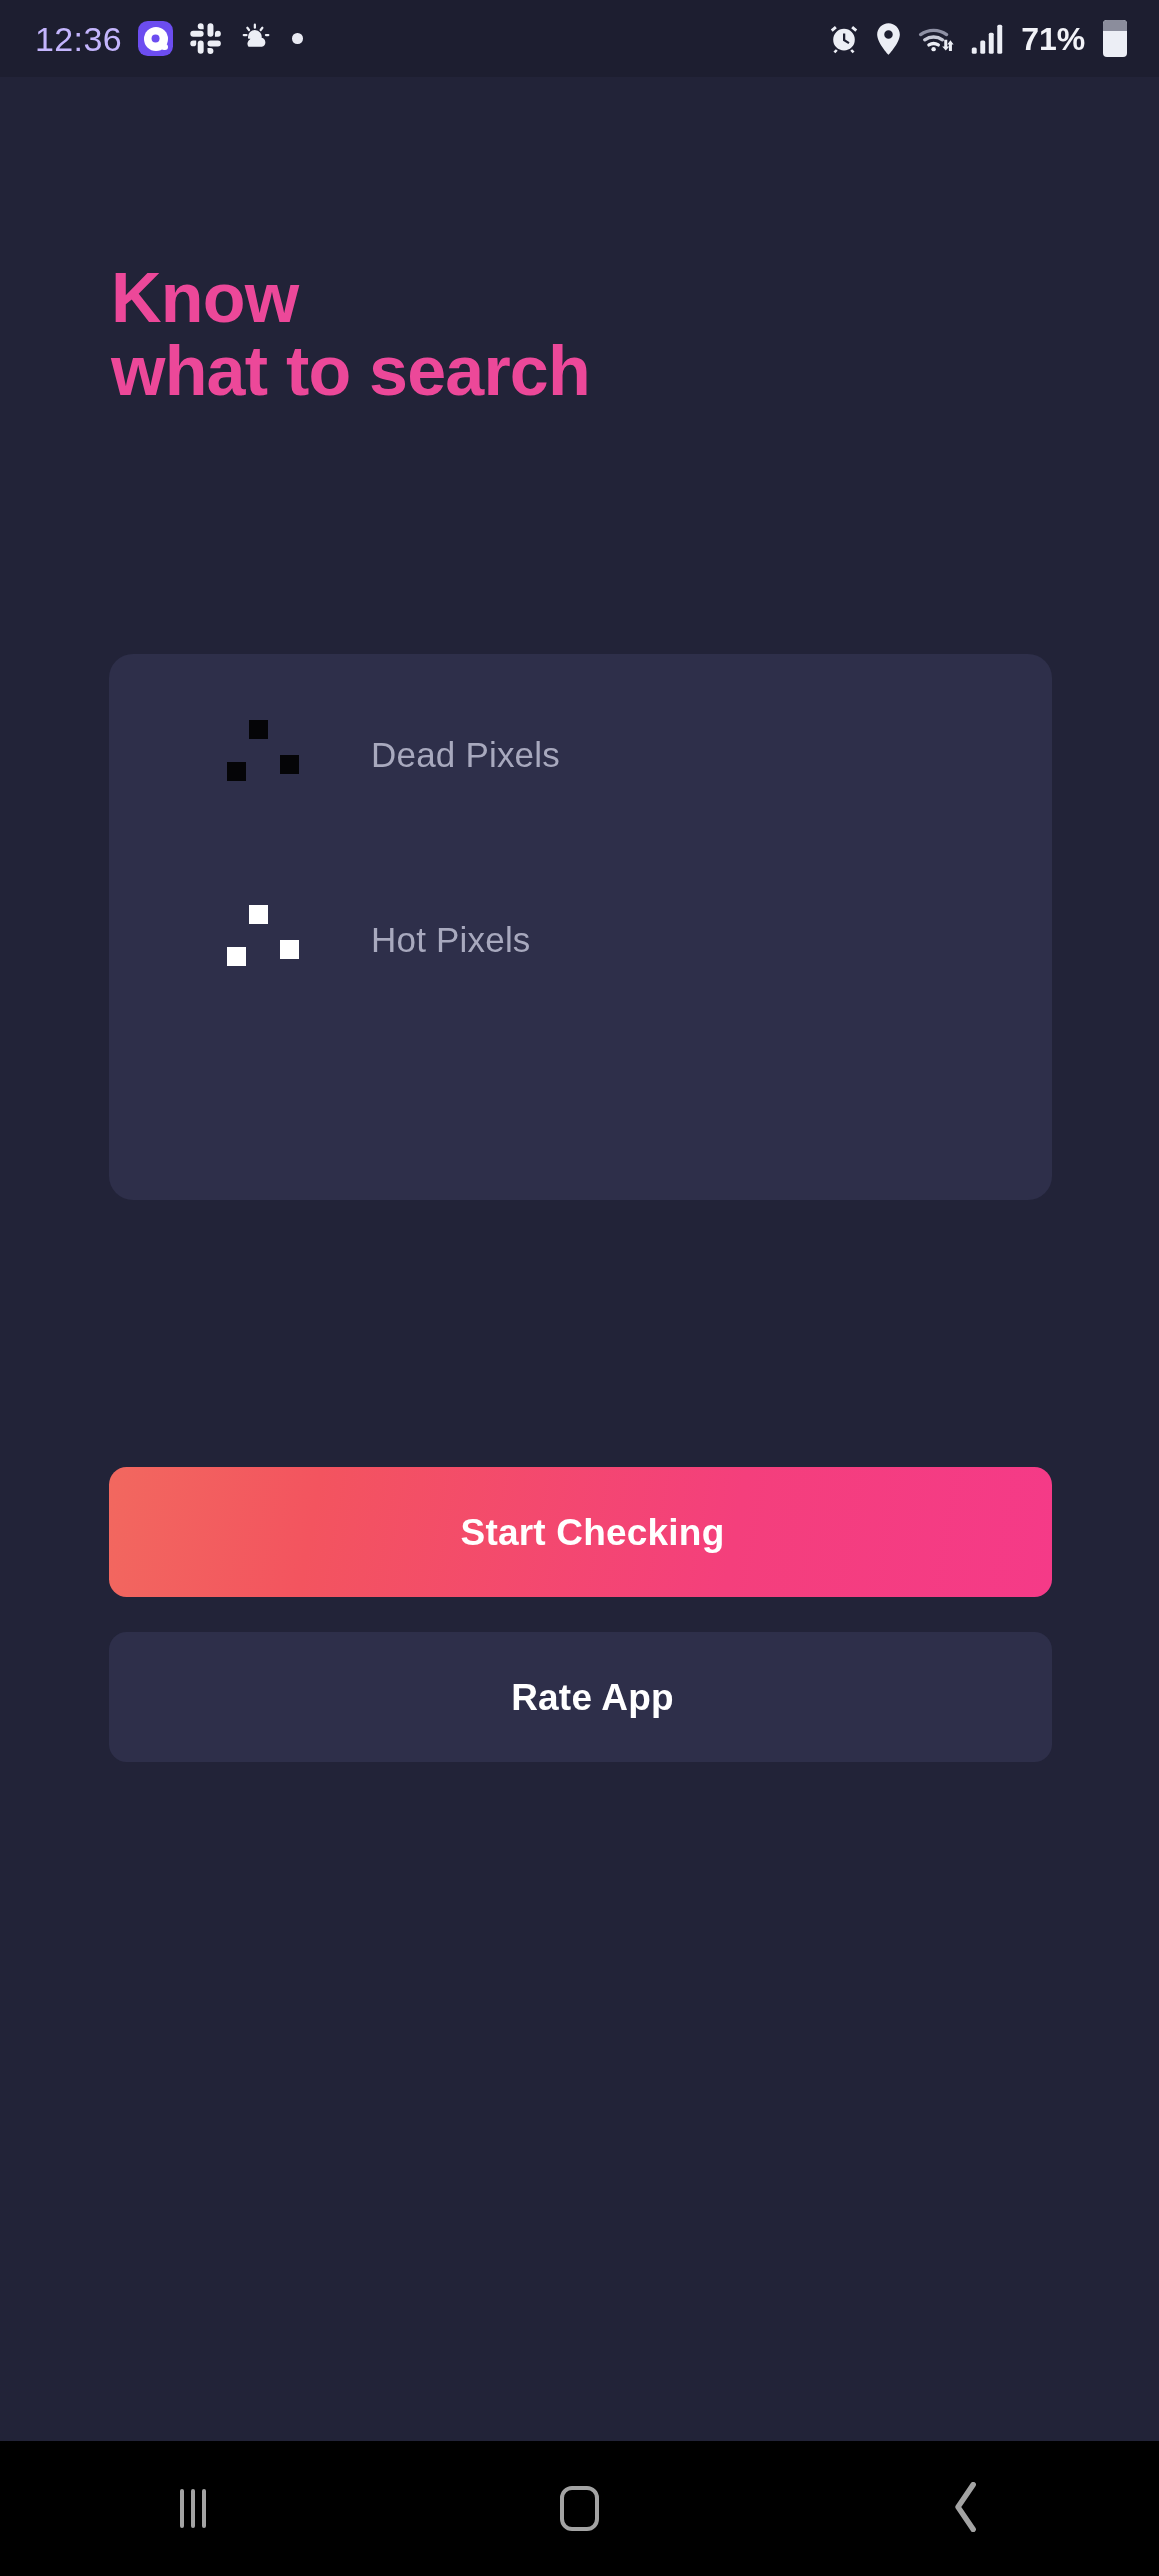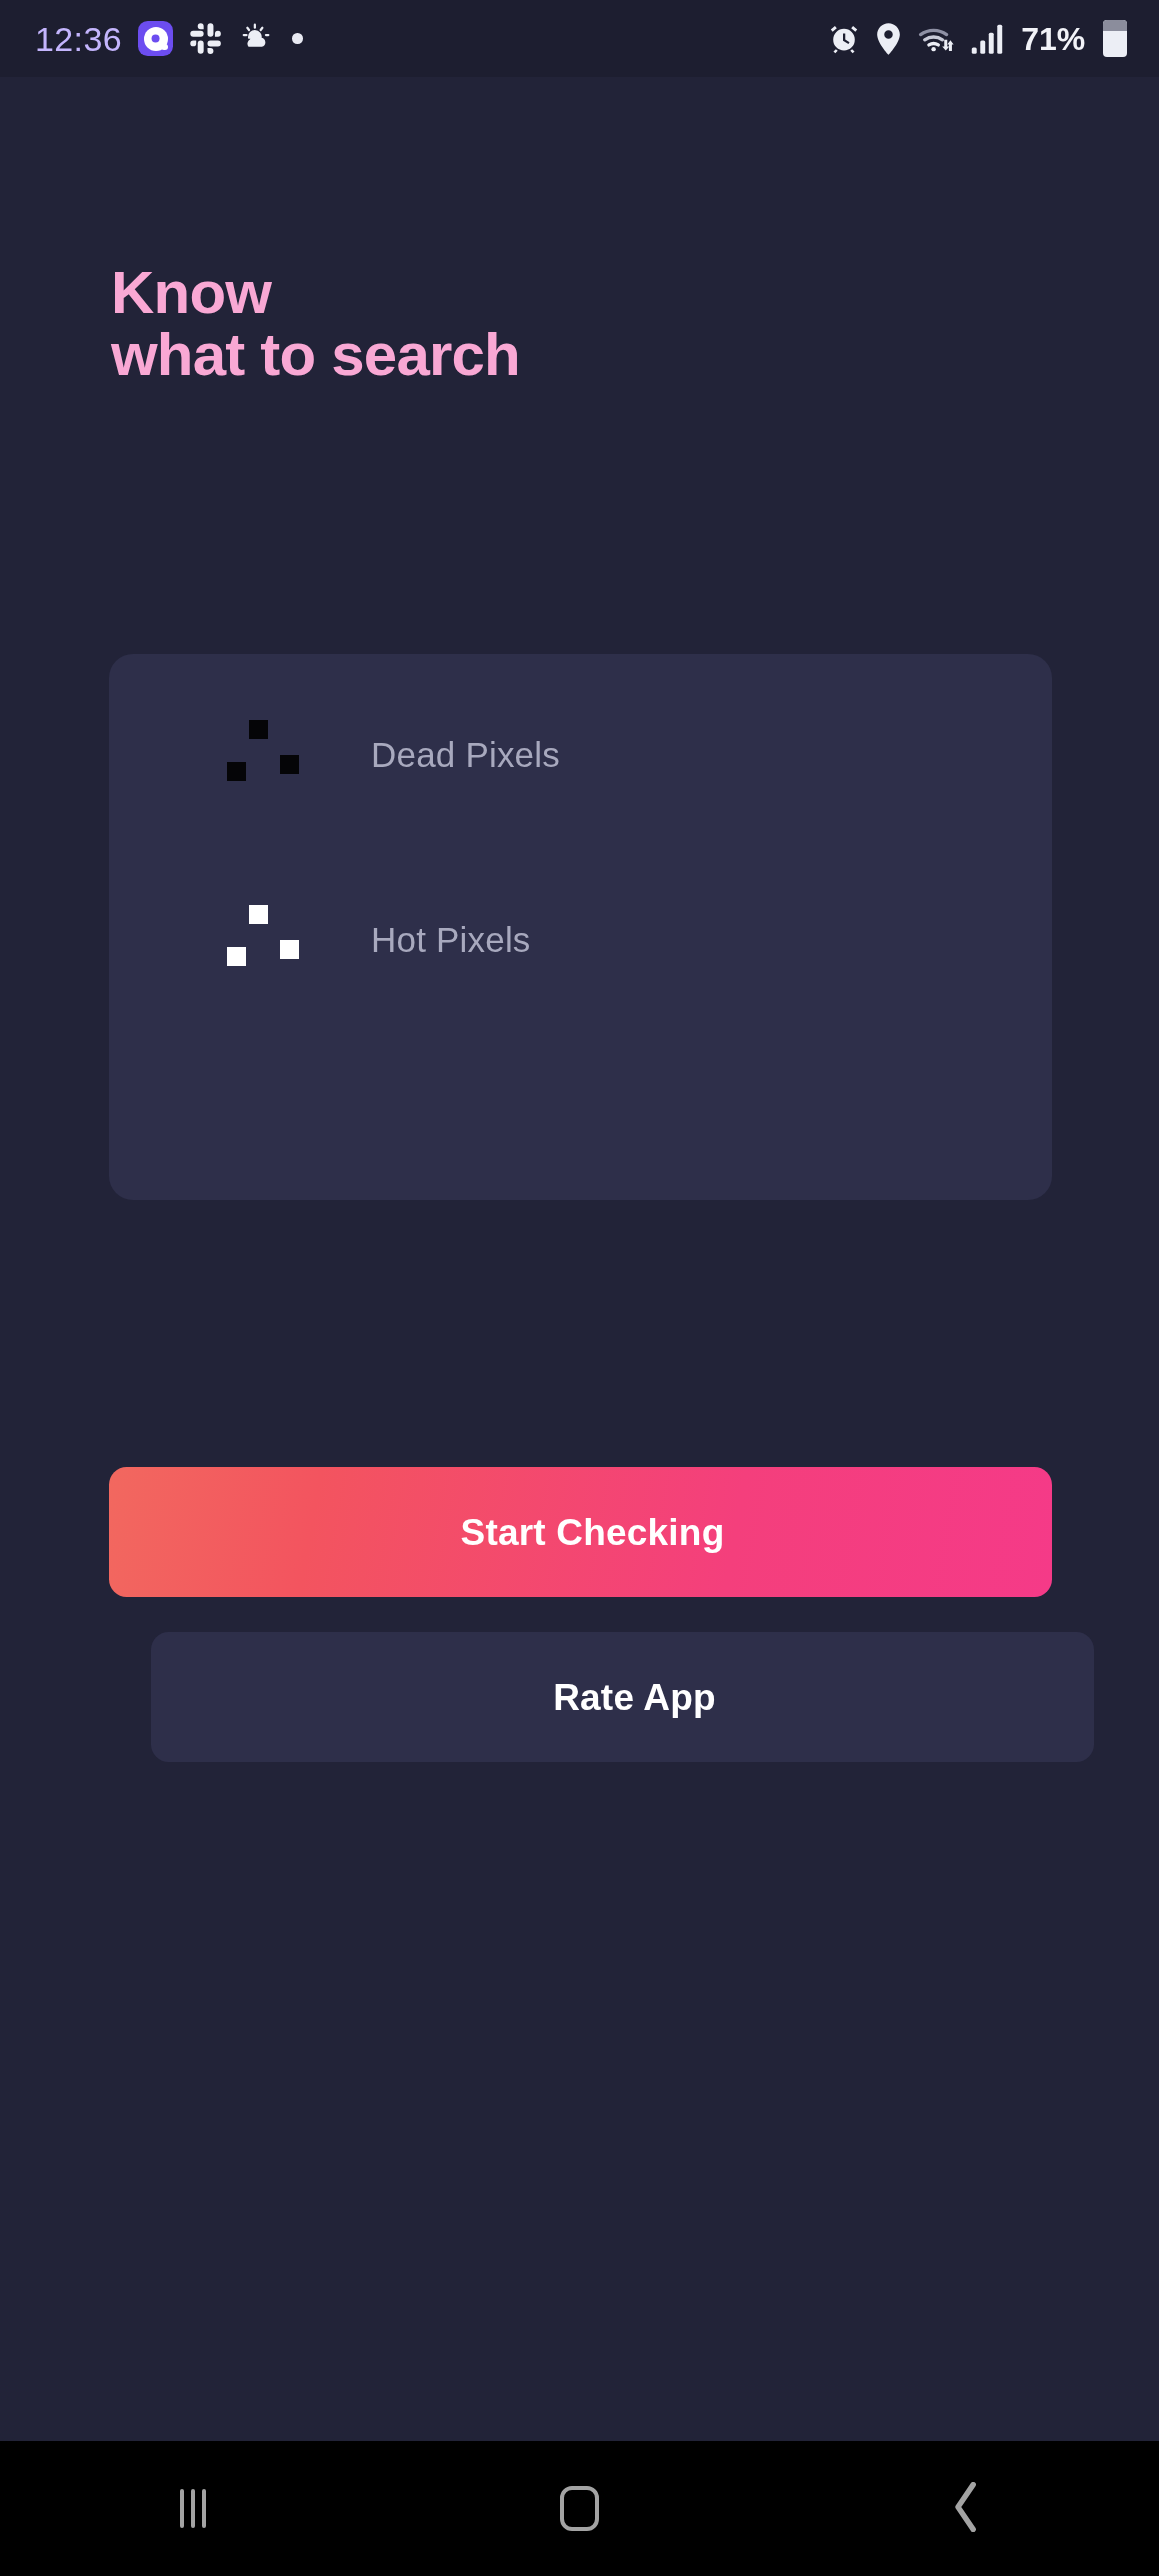--- a/index.html
+++ b/index.html
@@ -77,22 +77,22 @@
 
   
   .content {
     position:absolute; top:77px; left:0;
     width:1159px; height:2363px;
     background:#222338;
   }
 
   .headline {
     position:absolute; left:111px; top:185px;
-    color:#f9a8d4;
-    font-size:60px;
+    color:#ec4899;
+    font-size:70px;
     font-weight:700;
     line-height:1.04;
     letter-spacing:-0.8px;
     white-space:pre-line;
   }
 
   .card {
     position:absolute; left:109px; top:577px;
     width:943px; height:546px;
     background:#2e2f4a;
@@ -136,21 +136,20 @@
     font-family:"Liberation Sans", sans-serif;
     padding-left:24px;
   }
   .btn-primary {
     top:1390px;
     background:linear-gradient(100deg, #f2685f 0%, #f3545f 22%, #f43f7c 66%, #f53a88 100%);
   }
   .btn-secondary {
     top:1555px;
     background:#2e2f4a;
-    margin-left:42px;
   }
   .btn-label {
     color:#ffffff; font-size:37px; font-weight:700;
     letter-spacing:0.2px; line-height:1;
   }
 
   
   .navbar {
     position:absolute; bottom:0; left:0;
     width:1159px; height:135px;

